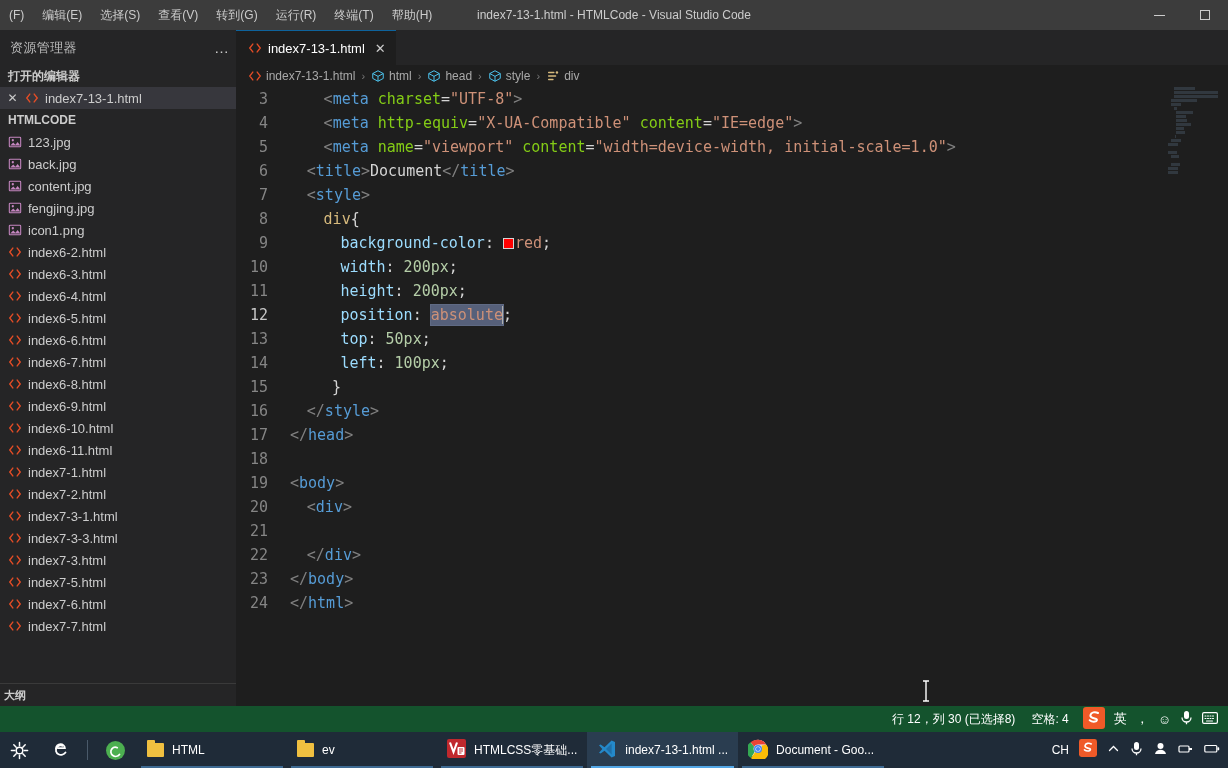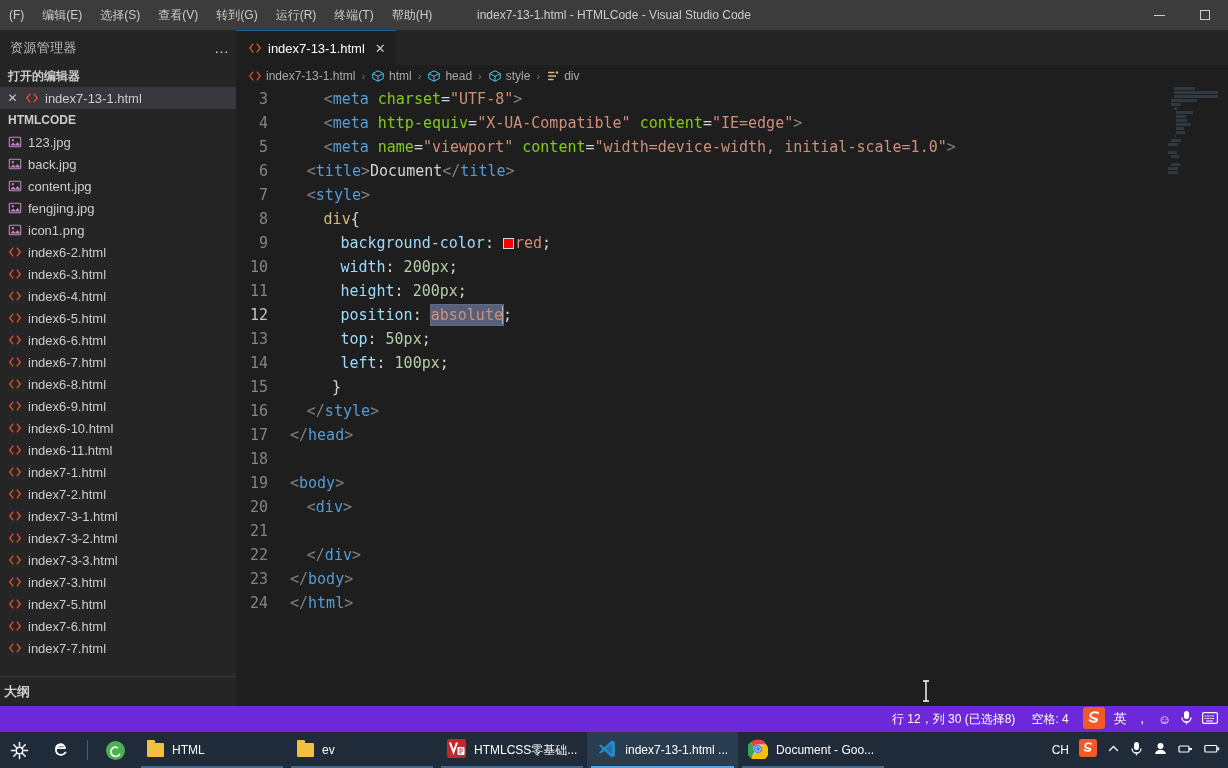--- a/index.html
+++ b/index.html
@@ -56,23 +56,23 @@
   }
   .oc-x { color: #cccccc; font-size: 12px; width: 13px; text-align: center; }
   .file-row {
     height: 22px; display: flex; align-items: center; gap: 6px;
     padding-left: 8px; font-size: 13px; color: #cccccc; cursor: pointer;
     white-space: nowrap;
   }
   .fname { color: #cccccc; font-size: 13px; }
   .flist { height: 556px; overflow: hidden; }
   .outline {
-    position: absolute; bottom: 0; left: 0; width: 236px; height: 30px;
+    position: absolute; bottom: 0; left: 0; width: 236px; height: 23px;
     border-top: 1px solid #3a3a3a; display: flex; align-items: center;
-    padding-left: 4px; font-size: 13px; font-weight: bold; color: #cccccc;
+    padding-left: 4px; font-size: 11px; font-weight: bold; color: #cccccc;
   }
   .ic { width: 14px; height: 14px; flex: none; display:block; }
 
   
   .editor-area {
     position: absolute; left: 236px; top: 30px; width: 992px; height: 676px;
     background: #1e1e1e;
   }
   .tabs { height: 35px; background: #252526; display: flex; }
   .tab {
@@ -140,21 +140,21 @@
     background: transparent;
   }
   .mouse-cursor {
     position: absolute; left: 685px; top: 650px; width: 10px; height: 22px;
     pointer-events: none;
   }
 
   
   .statusbar {
     position: absolute; left: 0; top: 706px; width: 1228px; height: 26px;
-    background: #6d28d9; display: flex; align-items: center;
+    background: #14532d; display: flex; align-items: center;
     color: #ffffff; font-size: 12px;
   }
   .sb-left { flex: 1; }
   .sb-right { display: flex; align-items: center; gap: 0px; padding-right: 2px; }
   .sb-cell { padding: 0 8px; line-height: 26px; cursor: pointer; white-space: nowrap; }
   .ime {
     display: flex; align-items: center; gap: 9px; padding: 0 8px 0 6px;
     height: 26px;
   }
   .ime-glyph { color: #ffffff; font-size: 13px; }
@@ -384,28 +384,20 @@
           </span>
           <span class="fname">index7-2.html</span>
         </div>
         <div class="file-row">
           <span>
             <svg class="ic" viewBox="0 0 16 16">
               <path d="M5.5 3.5 2 8l3.5 4.5M10.5 3.5 14 8l-3.5 4.5" stroke="#e44d26" stroke-width="1.6" fill="none" stroke-linecap="round"></path>
             </svg>
           </span>
           <span class="fname">index7-3-1.html</span>
-        </div>
-        <div class="file-row">
-          <span>
-            <svg class="ic" viewBox="0 0 16 16">
-              <path d="M5.5 3.5 2 8l3.5 4.5M10.5 3.5 14 8l-3.5 4.5" stroke="#e44d26" stroke-width="1.6" fill="none" stroke-linecap="round"></path>
-            </svg>
-          </span>
-          <span class="fname">index7-3-2.html</span>
         </div>
         <div class="file-row">
           <span>
             <svg class="ic" viewBox="0 0 16 16">
               <path d="M5.5 3.5 2 8l3.5 4.5M10.5 3.5 14 8l-3.5 4.5" stroke="#e44d26" stroke-width="1.6" fill="none" stroke-linecap="round"></path>
             </svg>
           </span>
           <span class="fname">index7-3-3.html</span>
         </div>
         <div class="file-row">

